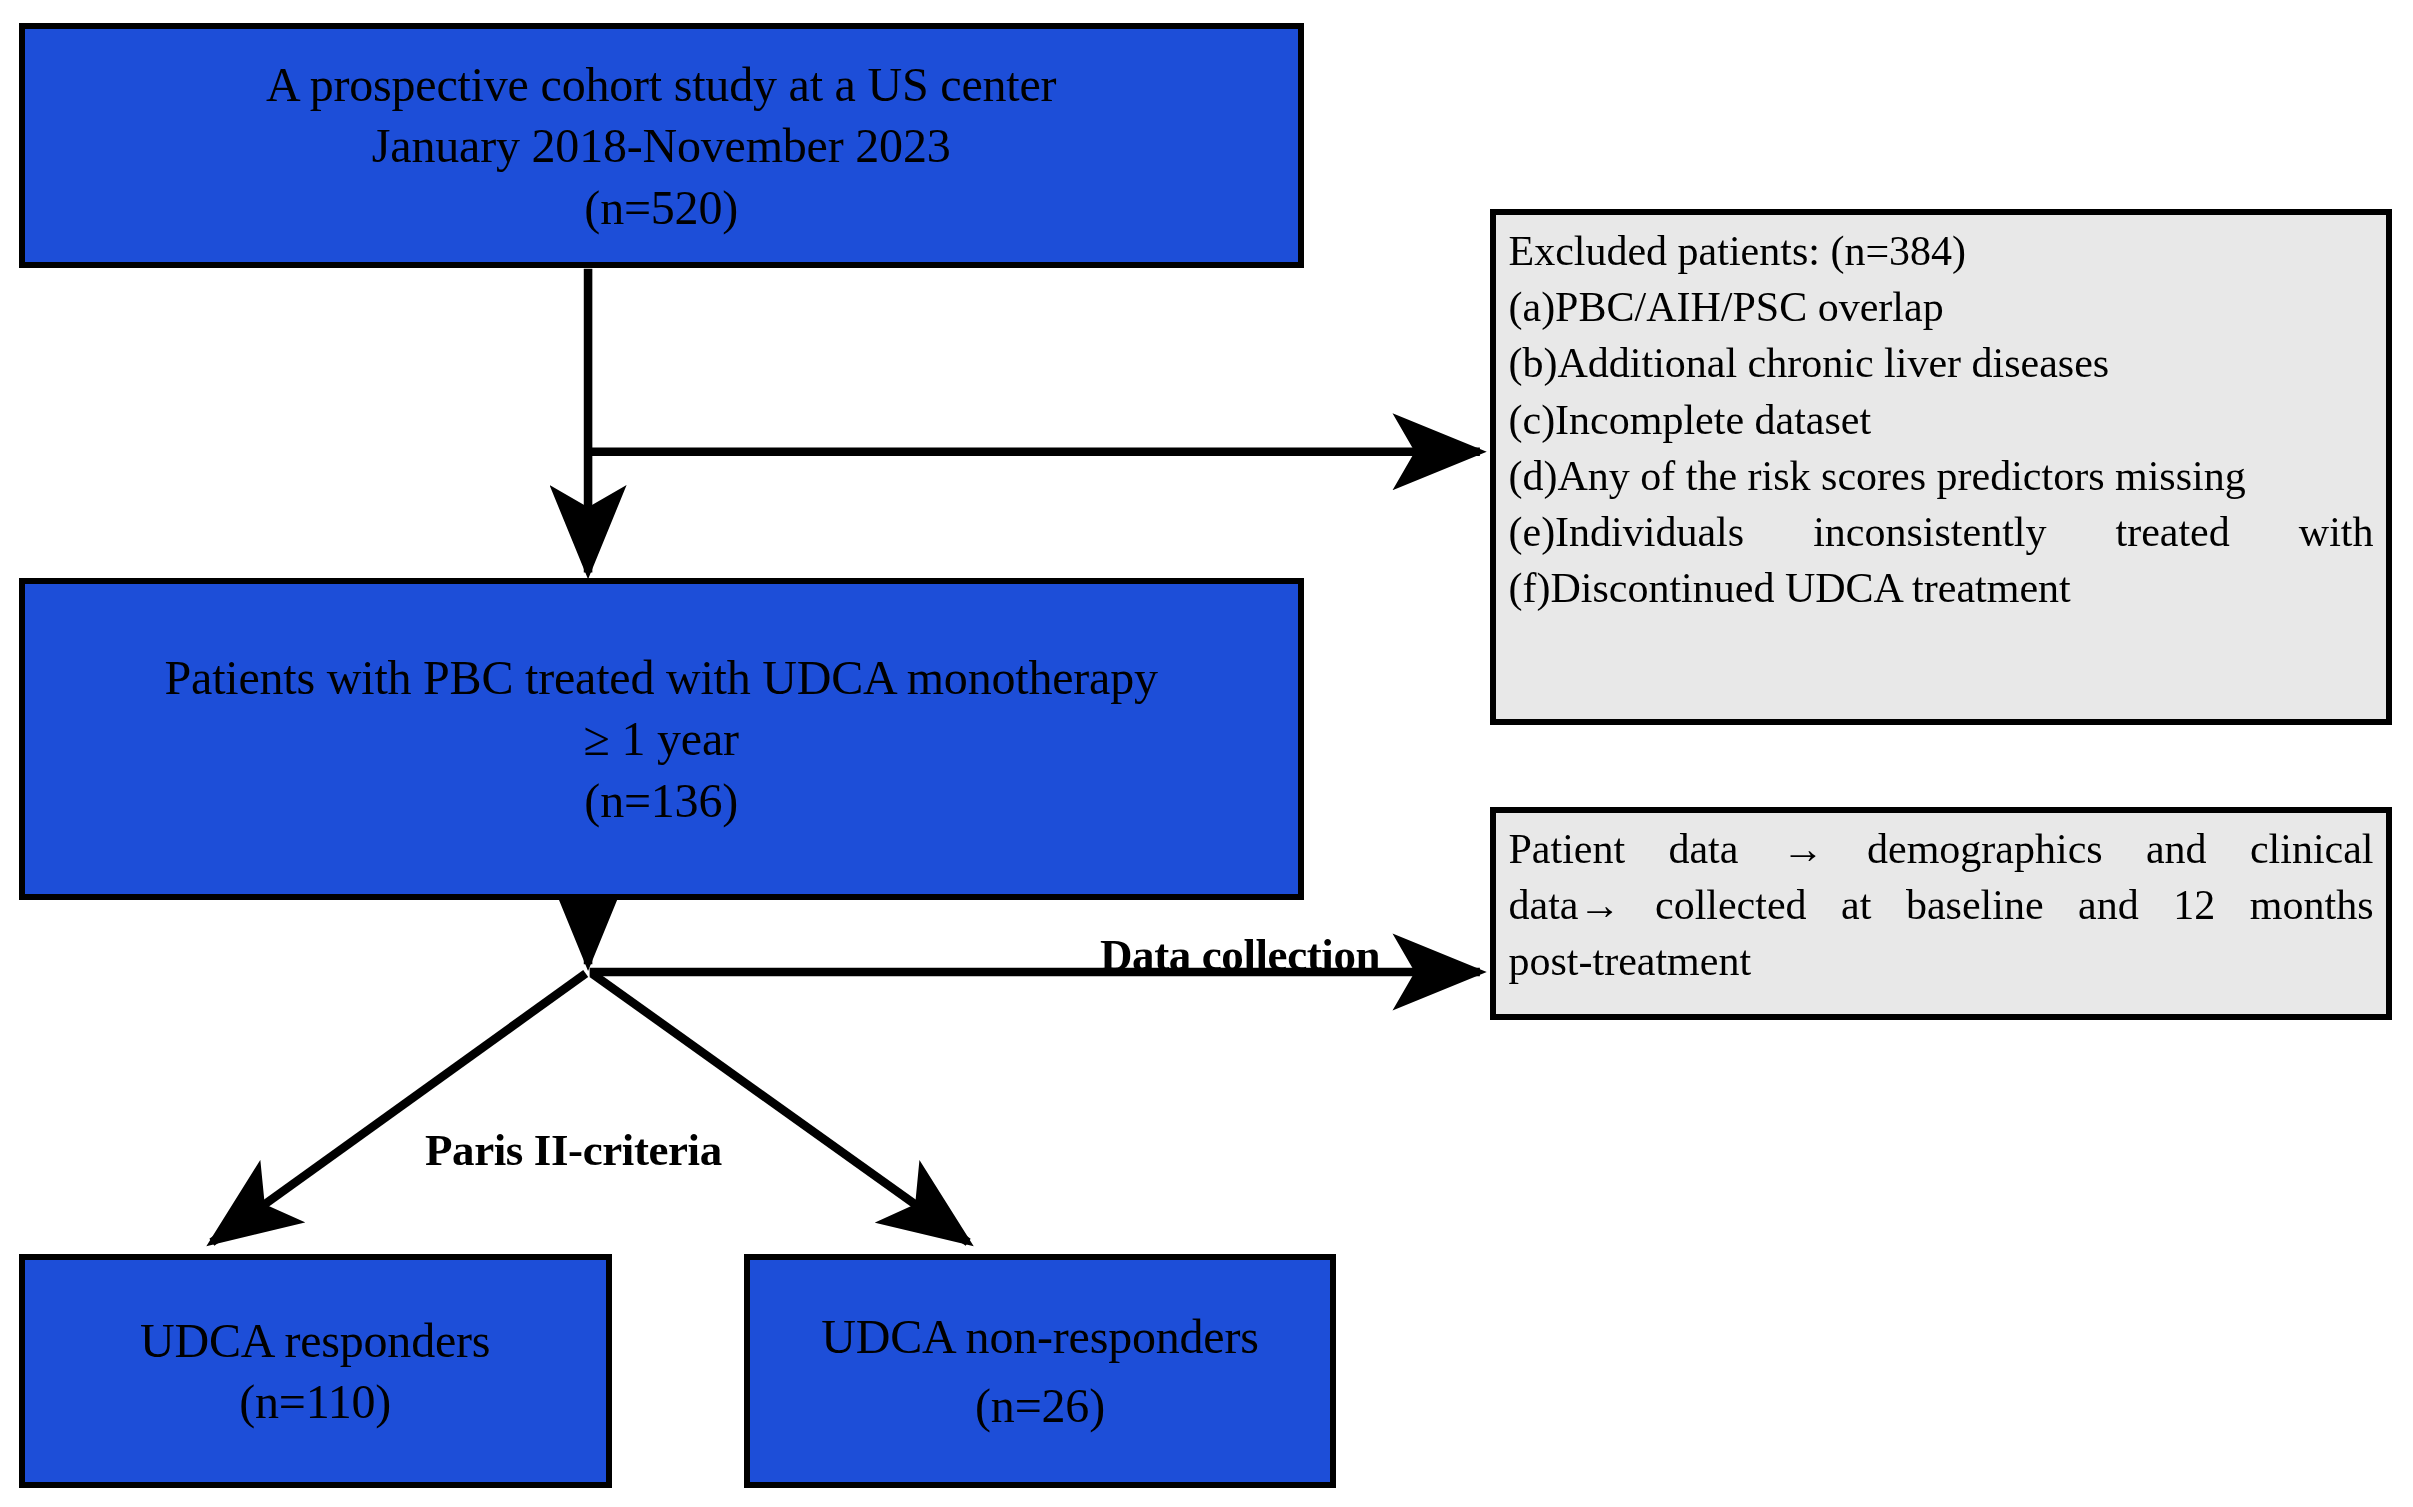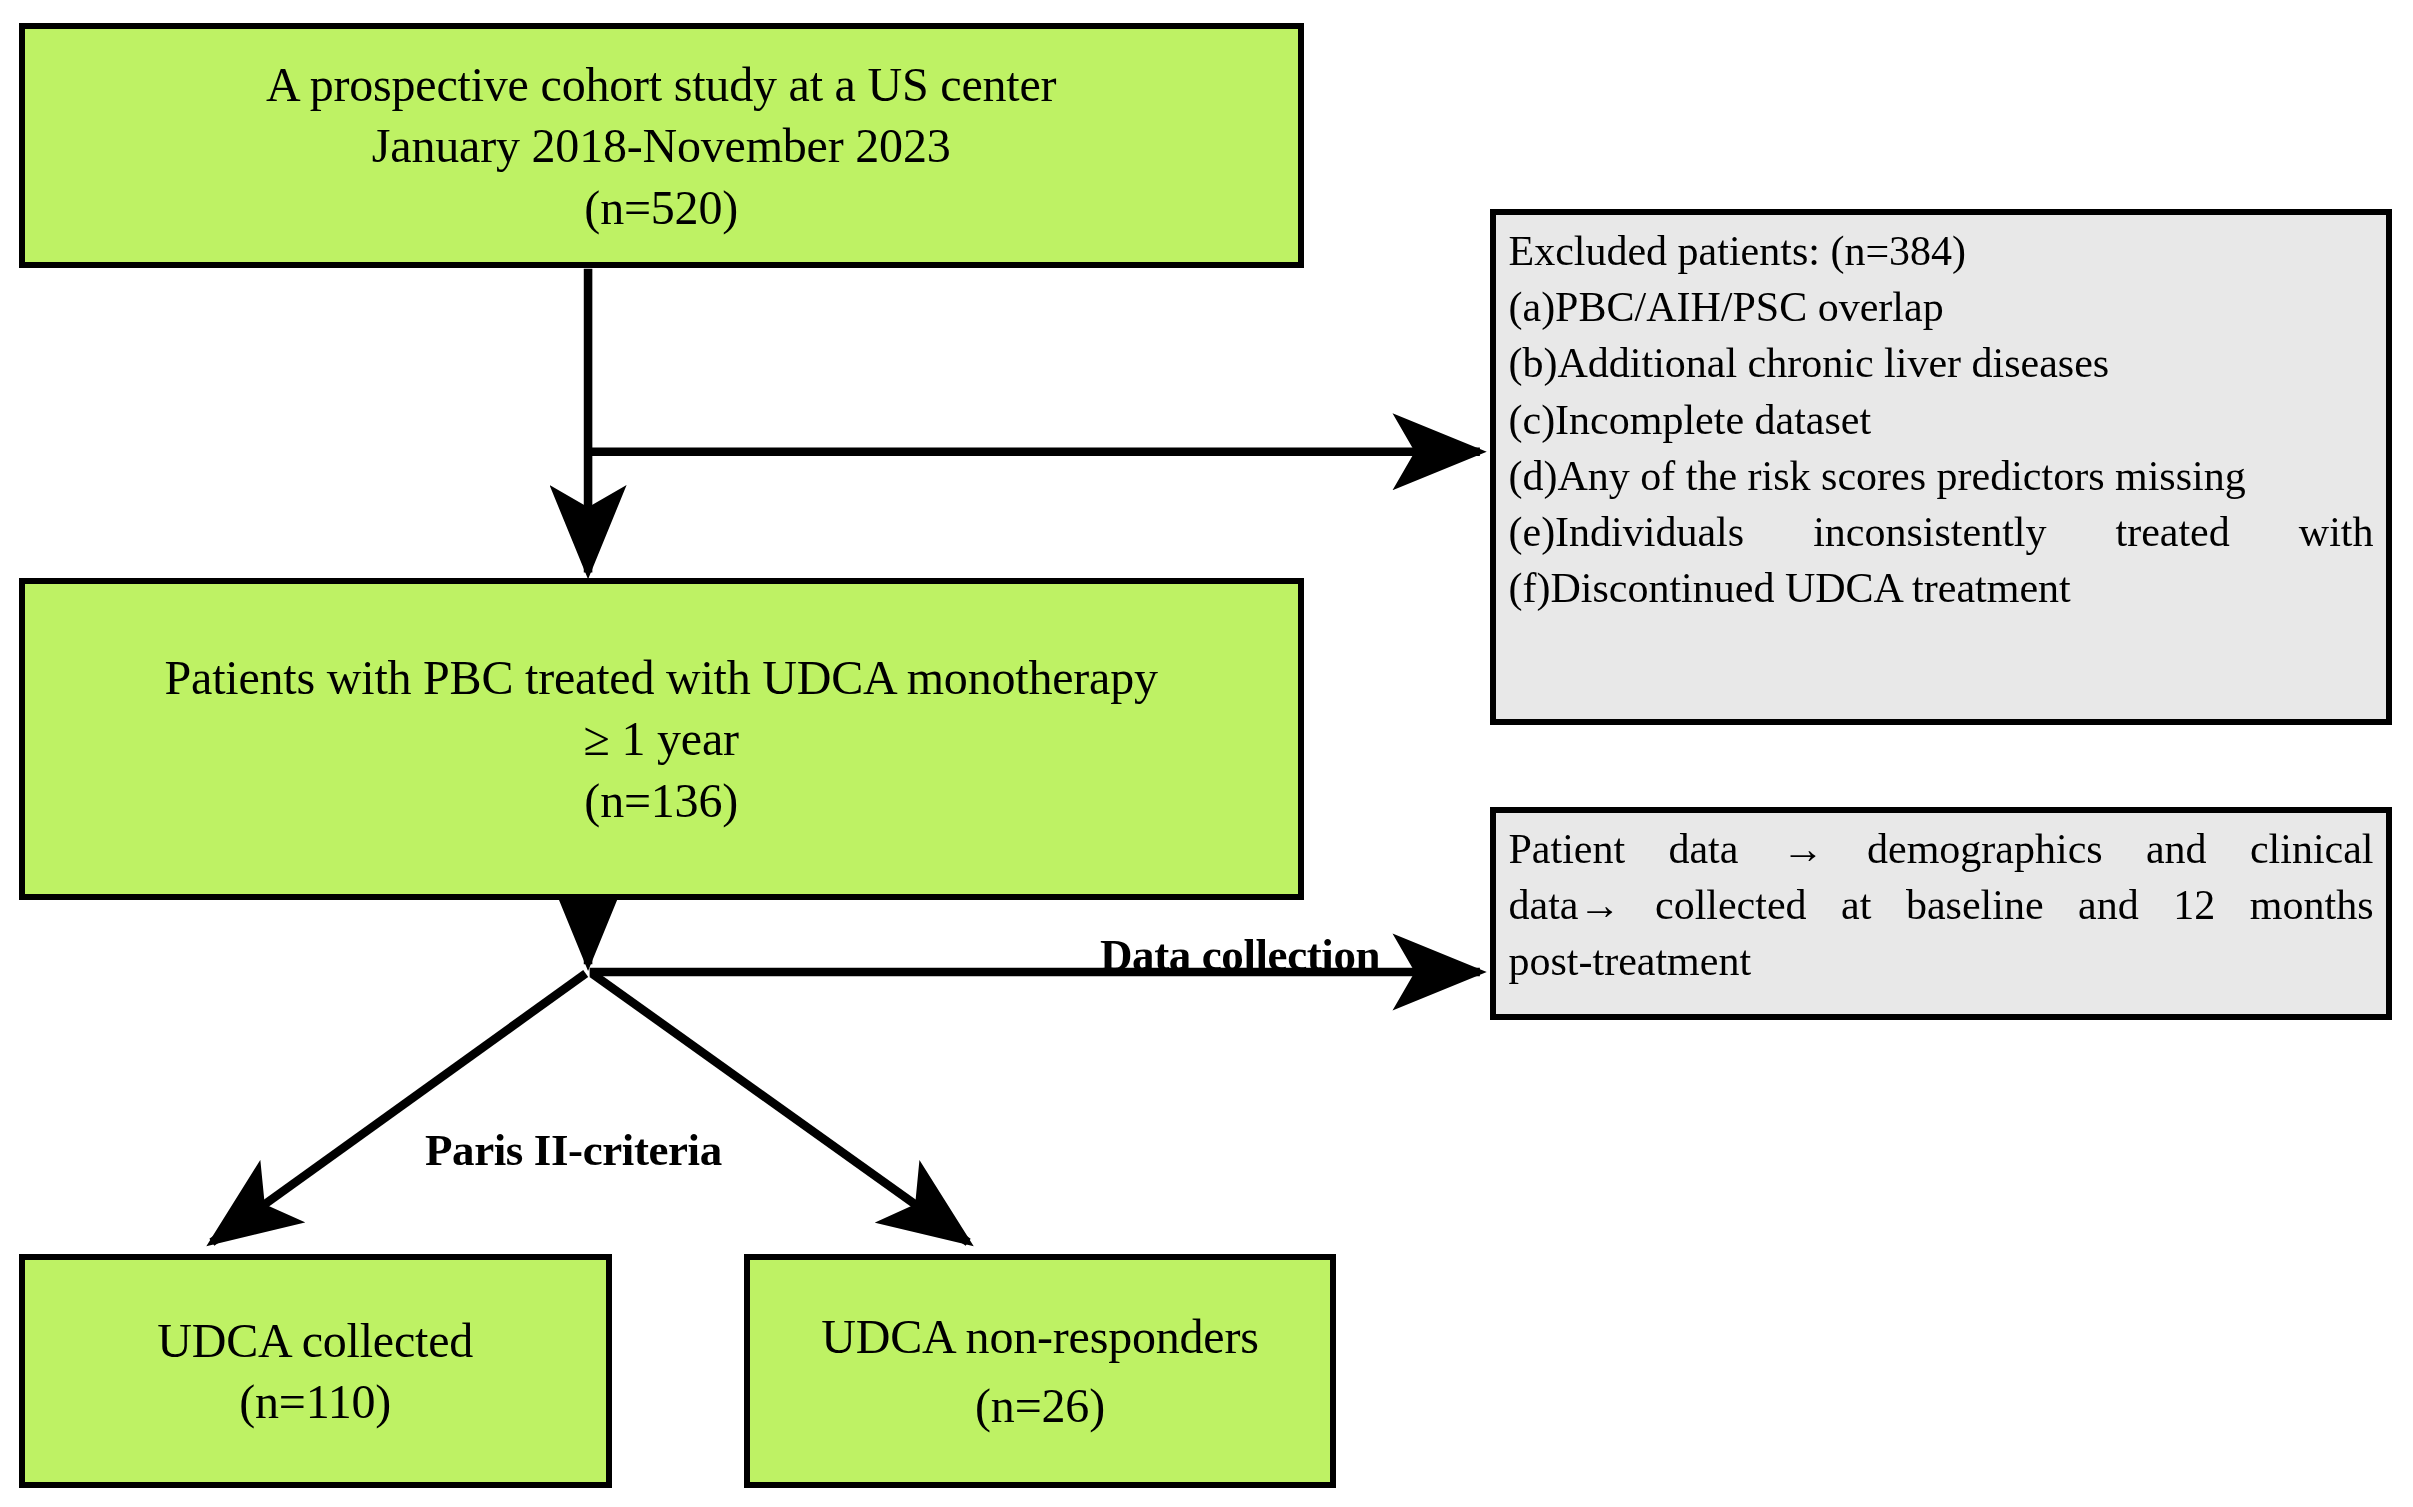--- a/index.html
+++ b/index.html
@@ -16,21 +16,21 @@
     height: 1507px;
     background: #ffffff;
     overflow: hidden;
   }
 
   
   .node {
     position: absolute;
     box-sizing: border-box;
     border: 6.2px solid #000000;
-    background: #bef264;
+    background: #1d4ed8;
     display: flex;
     flex-direction: column;
     align-items: center;
     justify-content: center;
     text-align: center;
     color: #000000;
   }
   .node .line {
     display: block;
     white-space: pre;
@@ -141,21 +141,21 @@
     <span class="line">(n=520)</span>
   </div>
 
   <div class="node flow-box" id="node-udca-mono">
     <span class="line">Patients with PBC treated with UDCA monotherapy</span>
     <span class="line">≥ 1 year</span>
     <span class="line">(n=136)</span>
   </div>
 
   <div class="node flow-box" id="node-responders">
-    <span class="line">UDCA collected</span>
+    <span class="line">UDCA responders</span>
     <span class="line">(n=110)</span>
   </div>
 
   <div class="node flow-box" id="node-nonresponders">
     <span class="line">UDCA non-responders</span>
     <span class="line">(n=26)</span>
   </div>
 
   <div class="node note-box" id="node-excluded">
     <span class="line">Excluded patients: (n=384)</span>

